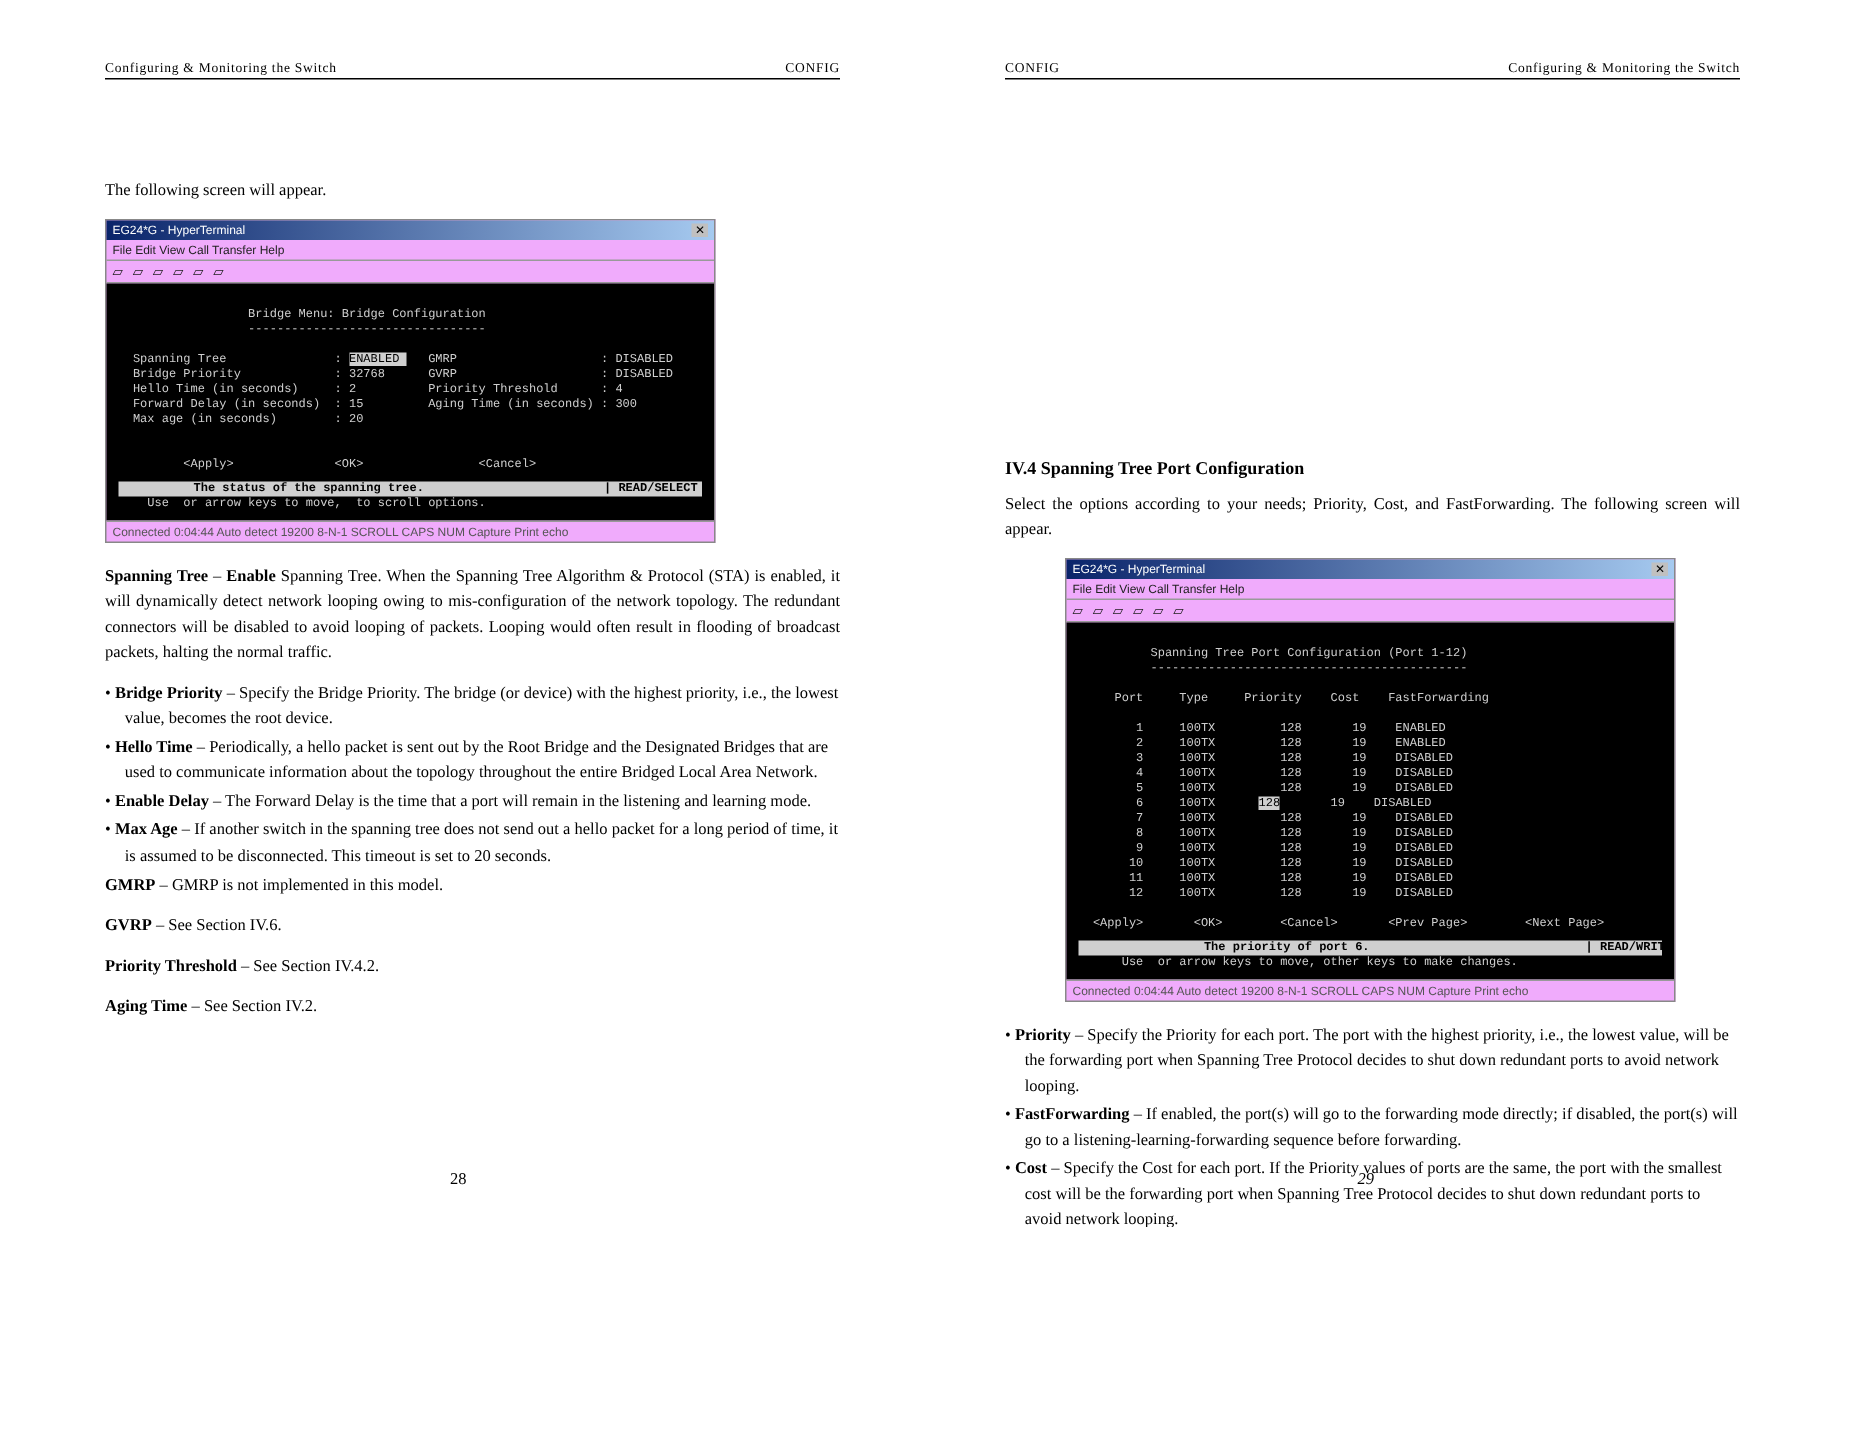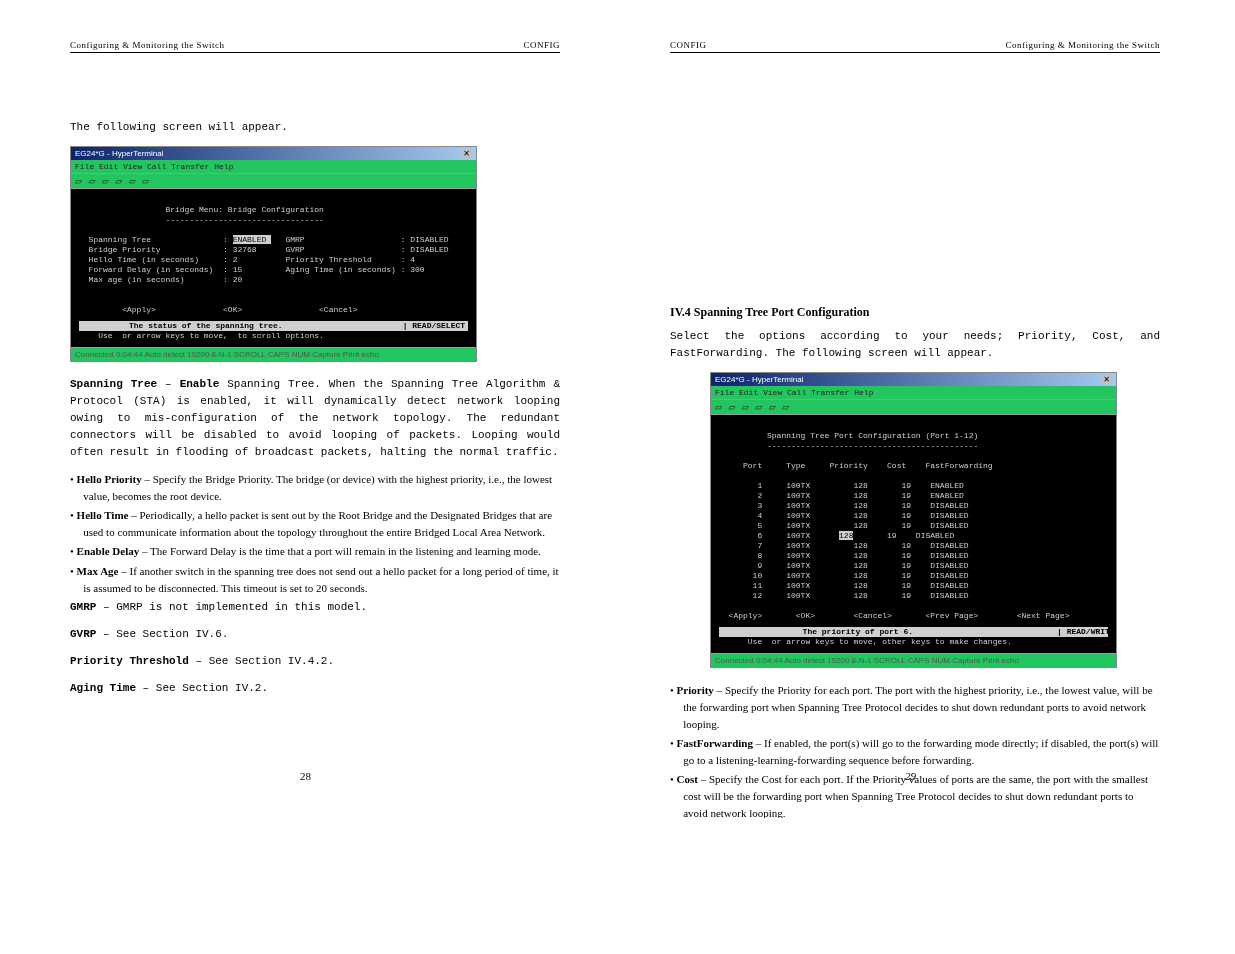--- a/index.html
+++ b/index.html
@@ -5,40 +5,40 @@
   html,body{margin:0;padding:0;background:#fff;font-family:"Times New Roman",serif;color:#000;}
   .page{width:1235px;height:818px;position:relative;}
   .col{position:absolute;top:40px;width:490px;}
   .col-left{left:70px;}
   .col-right{left:670px;}
   .rule{border-top:1px solid #000;margin-bottom:6px;}
   .hdr{font-size:9px;letter-spacing:.5px;}
   .hdr-row{display:flex;justify-content:space-between;margin-bottom:2px;}
   .spacer{height:60px;}
   .body-text{font-size:11px;line-height:1.55;}
-  .body-text p{margin:0 0 10px 0;text-align:justify;font-family:Liberation Mono, monospace;}
+  .body-text p{margin:0 0 10px 0;text-align:justify;}
   .body-text b{font-weight:bold;}
   .bullet{font-size:11px;line-height:1.55;margin:2px 0 2px 0;padding-left:1.2em;text-indent:-1.2em;}
   .bullet::before{content:"•  ";}
   .sec-head{font-size:12px;font-weight:bold;margin:16px 0 8px 0;}
 
   
-  .term-window{width:405px;border:1px solid #888;margin:6px 0 14px 0;background:#22c55e;font-family:Verdana,Arial,sans-serif;}
+  .term-window{width:405px;border:1px solid #888;margin:6px 0 14px 0;background:#f0abfc;font-family:Verdana,Arial,sans-serif;}
   .tw-title{background:linear-gradient(to right,#0a246a,#a6caf0);color:#fff;font-size:8px;padding:2px 4px;display:flex;justify-content:space-between;}
   .tw-title .x{background:#c0c0c0;color:#000;padding:0 2px;font-family:Arial;font-size:8px;}
-  .tw-menu{font-size:8px;color:#222;padding:2px 4px;border-bottom:1px solid #999;font-family:Liberation Mono, monospace;}
+  .tw-menu{font-size:8px;color:#222;padding:2px 4px;border-bottom:1px solid #999;}
   .tw-tool{font-size:9px;color:#222;padding:2px 4px;border-bottom:1px solid #999;letter-spacing:2px;}
   .tw-black{background:#000;color:#cfcfcf;font-family:"Courier New",monospace;font-size:8px;line-height:1.25;padding:6px 8px;white-space:pre;}
   .tw-black .hl{background:#cfcfcf;color:#000;}
   .tw-black .hint{background:#cfcfcf;color:#000;display:block;margin-top:6px;padding:0 2px;font-weight:bold;}
   .tw-black .hint2{display:block;}
   .tw-status{font-size:8px;color:#555;padding:2px 4px;border-top:1px solid #999;}
 
   
-  .pgnum{position:absolute;bottom:36px;font-size:11px;}
+  .pgnum{position:absolute;bottom:26px;font-size:11px;}
   .pgnum.left{left:300px;}
   .pgnum.right{left:905px;font-style:italic;}
 </style>
 </head>
 <body>
 
 <div class="page">
 
   <div class="col col-left">
     <div class="hdr">
@@ -73,21 +73,21 @@
   Max age (in seconds)        : 20         
 
 
          &lt;Apply&gt;              &lt;OK&gt;                &lt;Cancel&gt;
 <span class="hint">          The status of the spanning tree.                         | READ/SELECT</span><span class="hint2">    Use <tab> or arrow keys to move, <space> to scroll options.</space></tab></span></div>
       <div class="tw-status">Connected 0:04:44      Auto detect      19200 8-N-1    SCROLL   CAPS   NUM   Capture   Print echo</div>
     </div>
 
     <div class="body-text">
       <p><b>Spanning Tree</b> – <b>Enable</b><span> Spanning Tree. When the Spanning Tree Algorithm &amp; Protocol (STA) is enabled, it will dynamically detect network looping owing to mis-configuration of the network topology. The redundant connectors will be disabled to avoid looping of packets. Looping would often result in flooding of broadcast packets, halting the normal traffic.</span></p>
-      <div class="bullet"><b>Hello Priority</b><span> – Specify the Bridge Priority. The bridge (or device) with the highest priority, i.e., the lowest value, becomes the root device.</span></div>
+      <div class="bullet"><b>Bridge Priority</b><span> – Specify the Bridge Priority. The bridge (or device) with the highest priority, i.e., the lowest value, becomes the root device.</span></div>
       <div class="bullet"><b>Hello Time</b><span> – Periodically, a hello packet is sent out by the Root Bridge and the Designated Bridges that are used to communicate information about the topology throughout the entire Bridged Local Area Network.</span></div>
       <div class="bullet"><b>Enable Delay</b><span> – The Forward Delay is the time that a port will remain in the listening and learning mode.</span></div>
       <div class="bullet"><b>Max Age</b><span> – If another switch in the spanning tree does not send out a hello packet for a long period of time, it is assumed to be disconnected. This timeout is set to 20 seconds.</span></div>
       <p><b>GMRP</b><span> – GMRP is not implemented in this model.</span></p>
       <p><b>GVRP</b><span> – See Section IV.6.</span></p>
       <p><b>Priority Threshold</b><span> – See Section IV.4.2.</span></p>
       <p><b>Aging Time</b><span> – See Section IV.2.</span></p>
     </div>
   </div>
 

